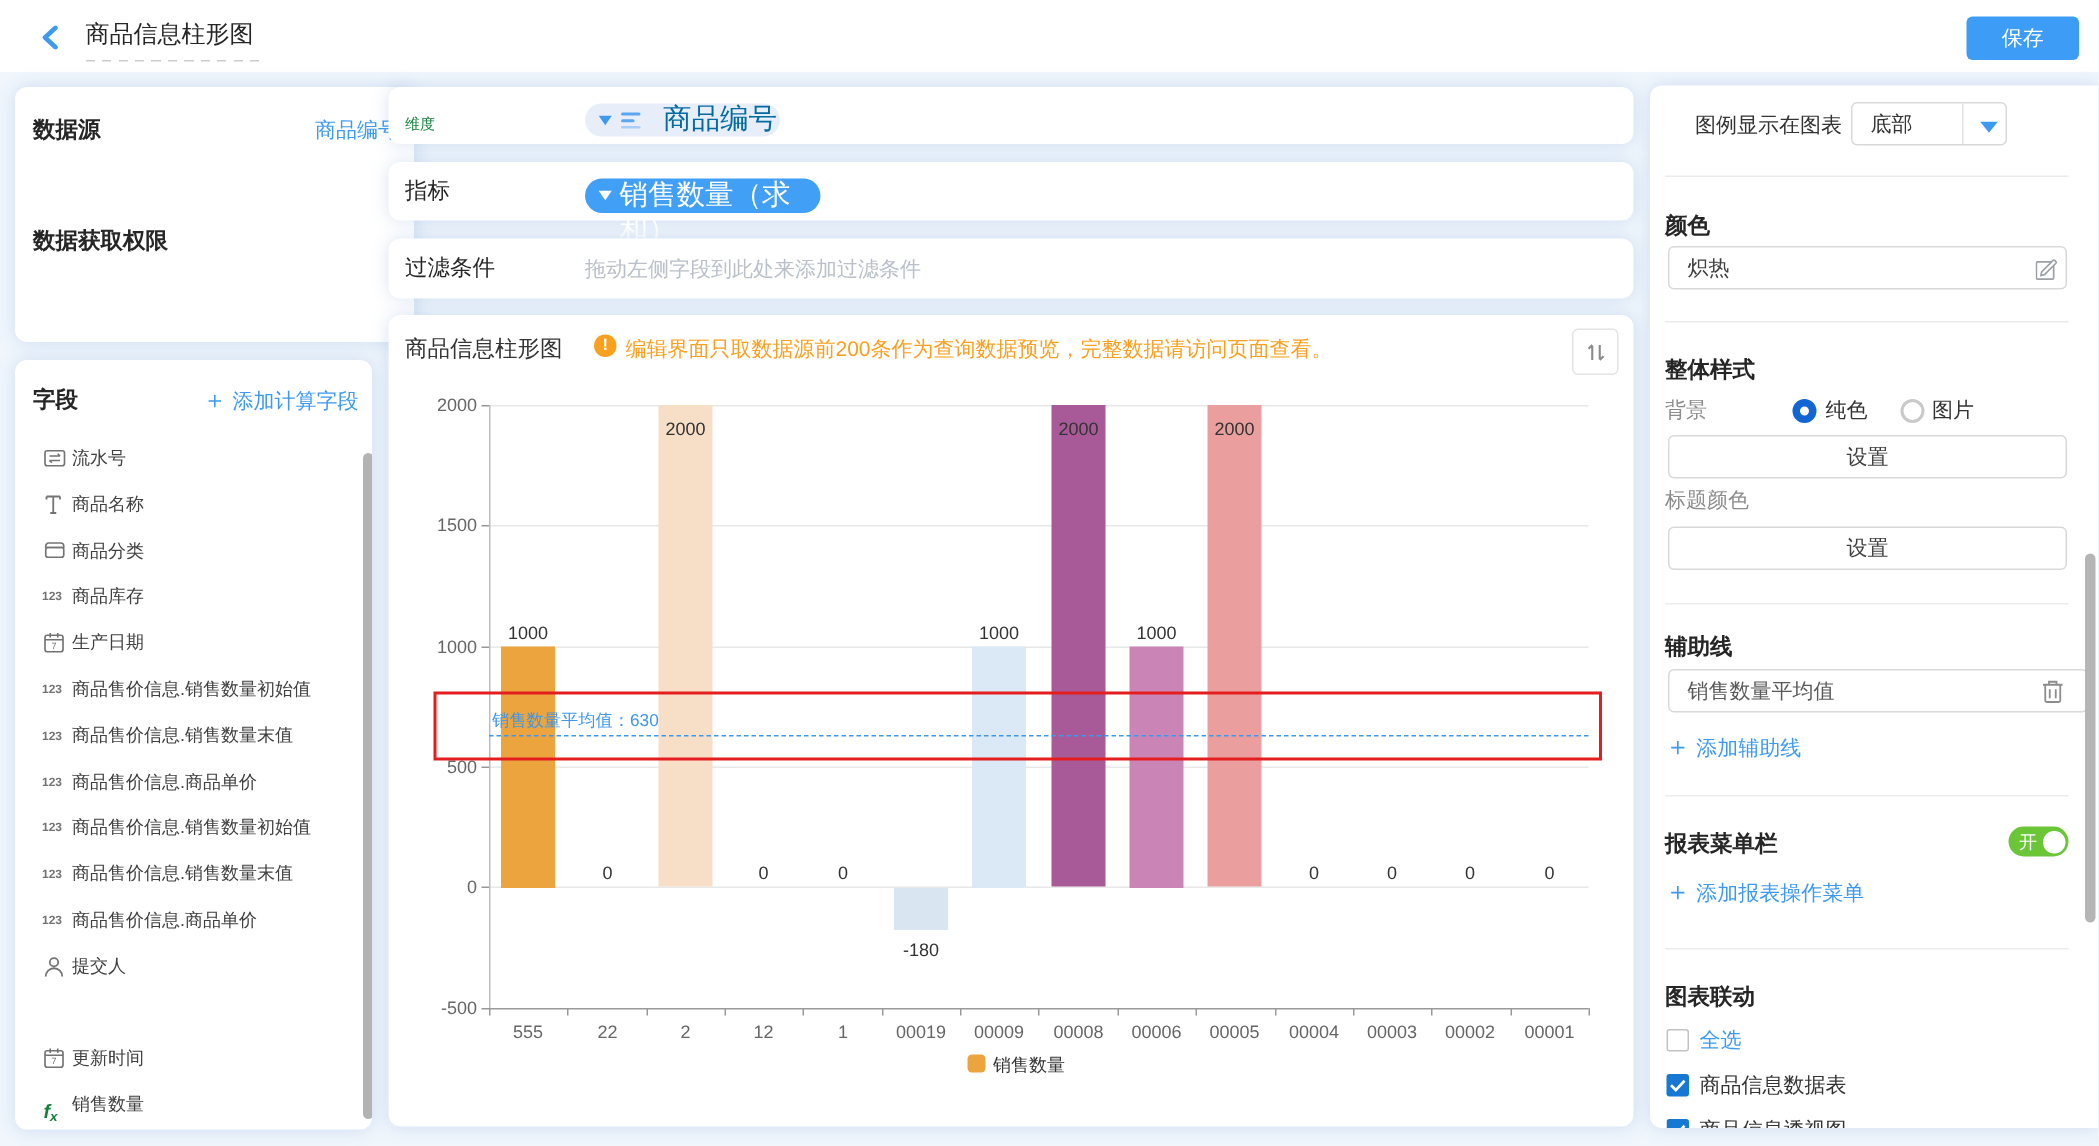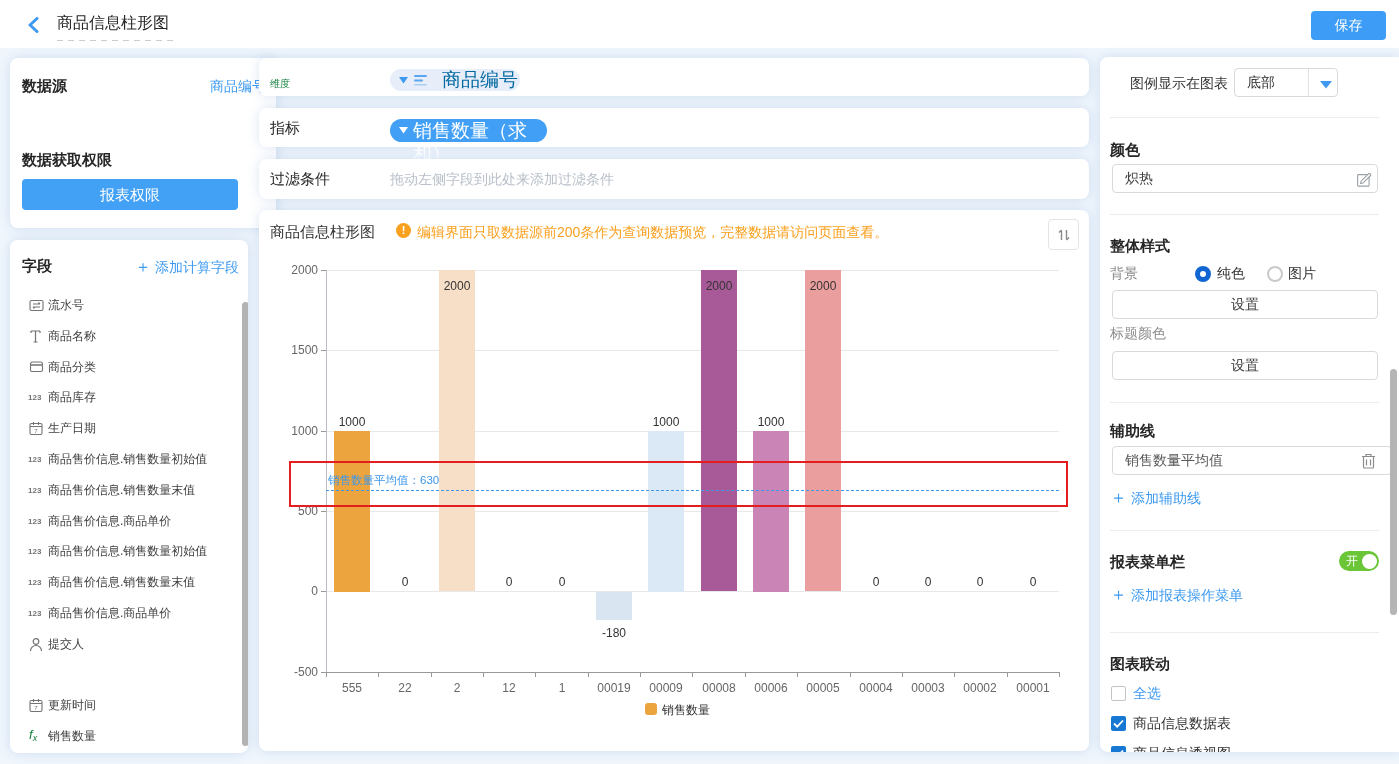--- a/index.html
+++ b/index.html
@@ -27,21 +27,20 @@
     </svg>
   <div class="abs" style="left:57px;top:13px;font-size:16px;color:#262626">商品信息柱形图</div>
   <div class="abs" style="left:57px;top:40px;width:120px;height:1px;background:repeating-linear-gradient(90deg,#ccc 0 6px,transparent 6px 11px)"></div>
   <div class="abs" style="left:1311px;top:11px;width:75px;height:29px;background:#3d9cf5;border-radius:4px;color:#fff;font-size:14px;text-align:center;line-height:29px">保存</div>
 </div>
 
 <div class="card" style="left:10px;top:58px;width:266px;height:170px">
   <div class="abs bold" style="left:12px;top:19px">数据源</div>
   <div class="abs blue" style="right:10px;top:20px;font-size:14px">商品编号</div>
   <div class="abs bold" style="left:12px;top:93px">数据获取权限</div>
-  <div class="abs" style="left:12px;top:121px;width:216px;height:31px;background:#42a0f5;border-radius:4px;color:#fff;font-size:15px;text-align:center;line-height:31px">报表权限</div>
 </div>
 
 <div class="card" style="left:10px;top:240px;width:238px;height:513px;overflow:hidden">
   <div class="abs bold" style="left:12px;top:17px">字段</div>
   <div class="abs blue" style="right:9px;top:17px;font-size:14px"><span style="font-size:16px">＋</span> 添加计算字段</div>
   <div class="frow" style="top:50px">
       <svg width="15" height="15" viewBox="0 0 15 15" fill="none" stroke="#737373" stroke-width="1.1">
         <rect x="1" y="2.5" width="13" height="10" rx="1.5"></rect>
         <path d="M4 6 h7 M9.5 4.5 L11 6 M4 9 h7 M5.5 10.5 L4 9"></path>
       </svg>
@@ -105,21 +104,21 @@
     </div>
   <div class="frow" style="top:450px">
       <svg width="14" height="15" viewBox="0 0 14 15" fill="none" stroke="#737373" stroke-width="1.1">
         <rect x="1" y="2.5" width="12" height="11" rx="1.5"></rect>
         <path d="M1 5.5 h12 M4.5 1 v3 M9.5 1 v3"></path>
         <text x="7" y="11.5" font-size="6" fill="#737373" stroke="none" text-anchor="middle" font-family="Liberation Sans">7</text>
       </svg>
       <span class="txt">更新时间</span>
     </div>
   <div class="frow" style="top:481px">
-      <span style="position:absolute;left:19px;top:0;line-height:27px;color:#15803d;font-size:13px;font-style:italic;font-weight:normal">f<span style="font-size:9px;vertical-align:-2px">x</span></span>
+      <span style="position:absolute;left:19px;top:0;line-height:39px;color:#15803d;font-size:13px;font-style:italic;font-weight:bold">f<span style="font-size:9px;vertical-align:-2px">x</span></span>
       <span class="txt">销售数量</span>
     </div>
   <div class="abs" style="left:232px;top:62px;width:7px;height:444px;background:#b3b3b3;border-radius:3.5px"></div>
 </div>
 
 <div class="card" style="left:259px;top:58px;width:830px;height:38px">
   <div class="abs" style="left:11px;top:7px;font-size:10px;color:#15803d;line-height:38px">维度</div>
   <div class="abs" style="left:131px;top:11px;width:130px;height:22px;background:#e7eef9;border-radius:12px">
     <svg class="abs" style="left:9px;top:8px" width="9" height="7" viewBox="0 0 9 7">
         <path d="M0 0 h9 l-4.5 6.5 z" fill="#3d9af0"></path>

